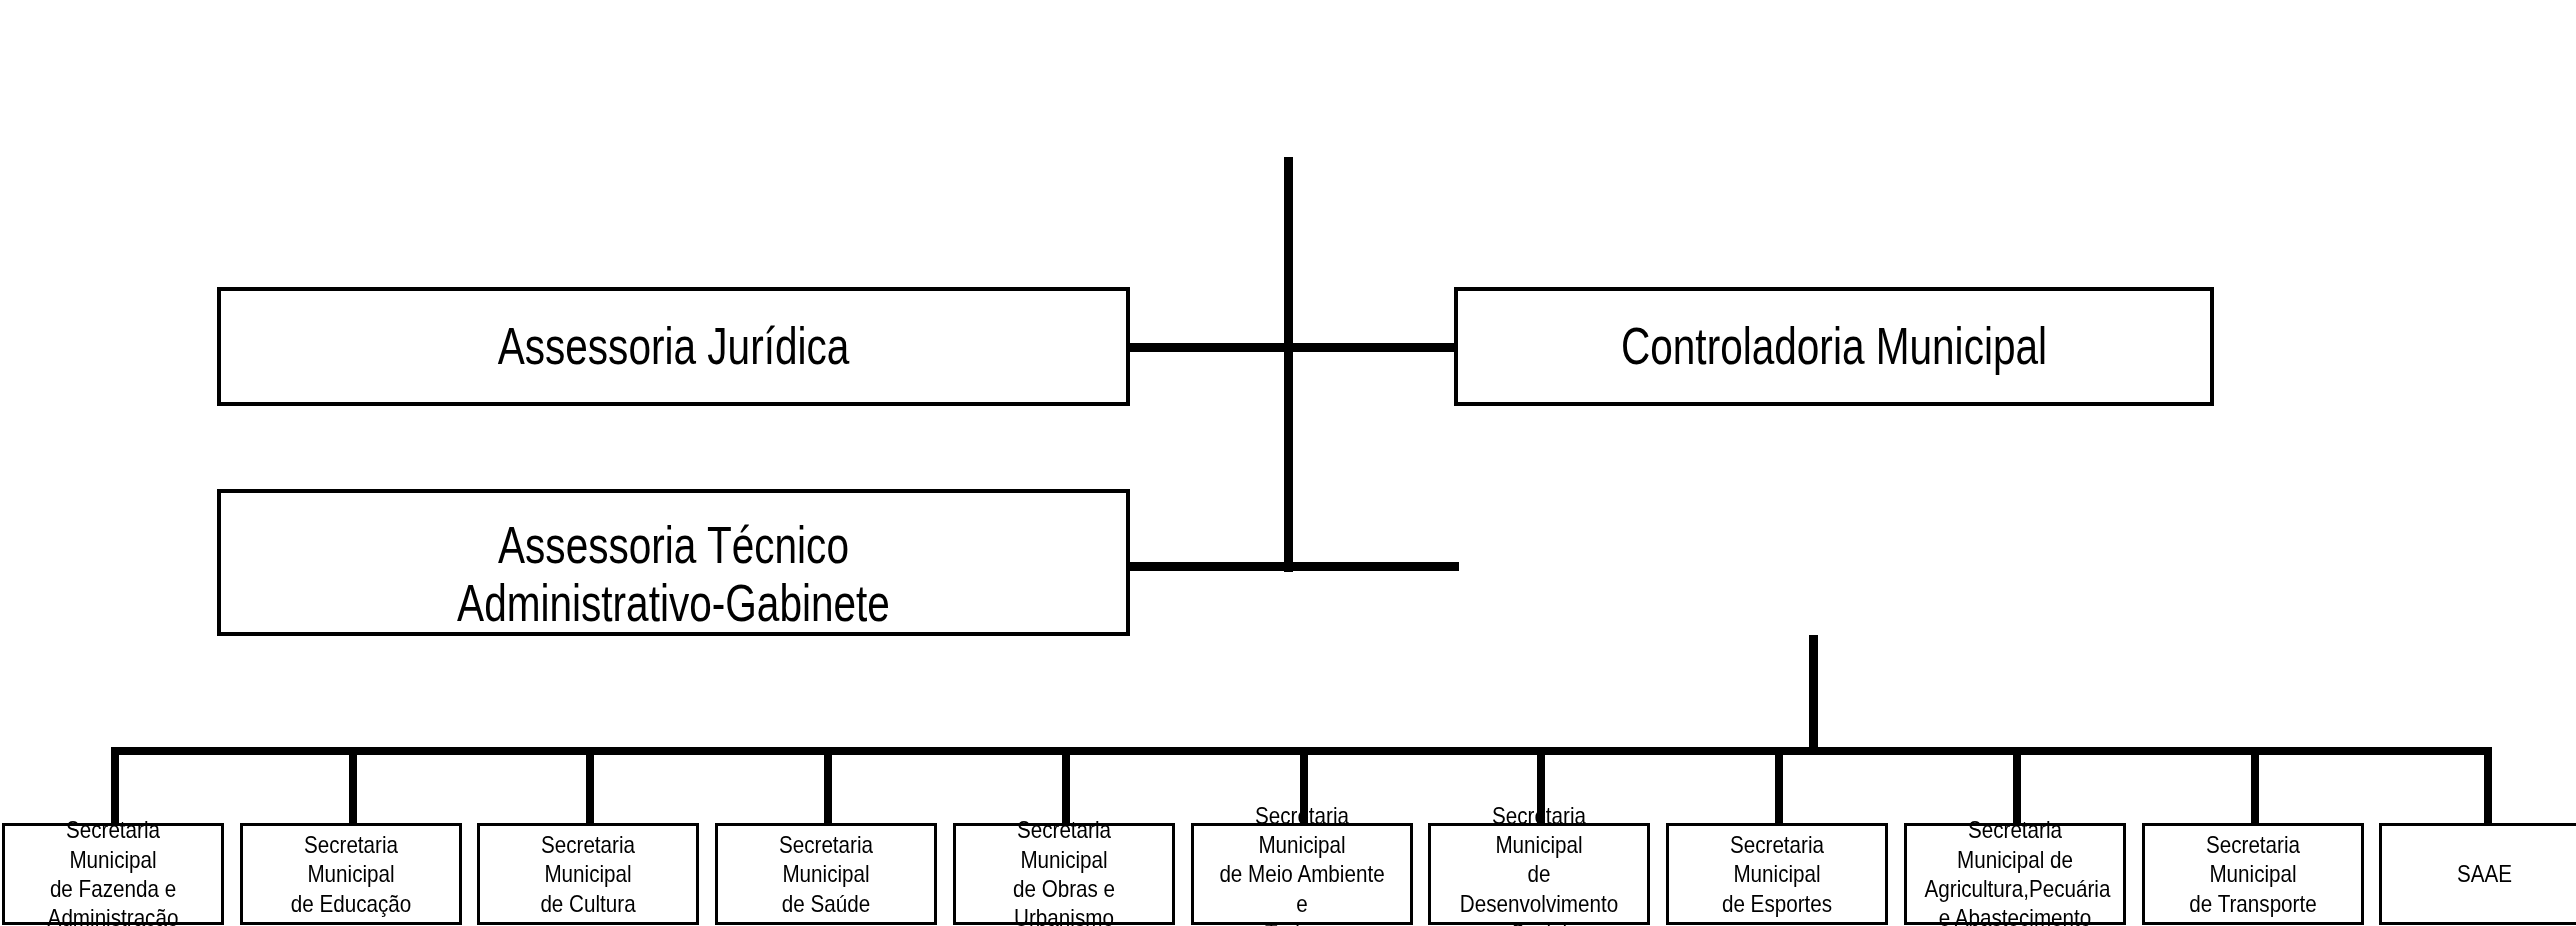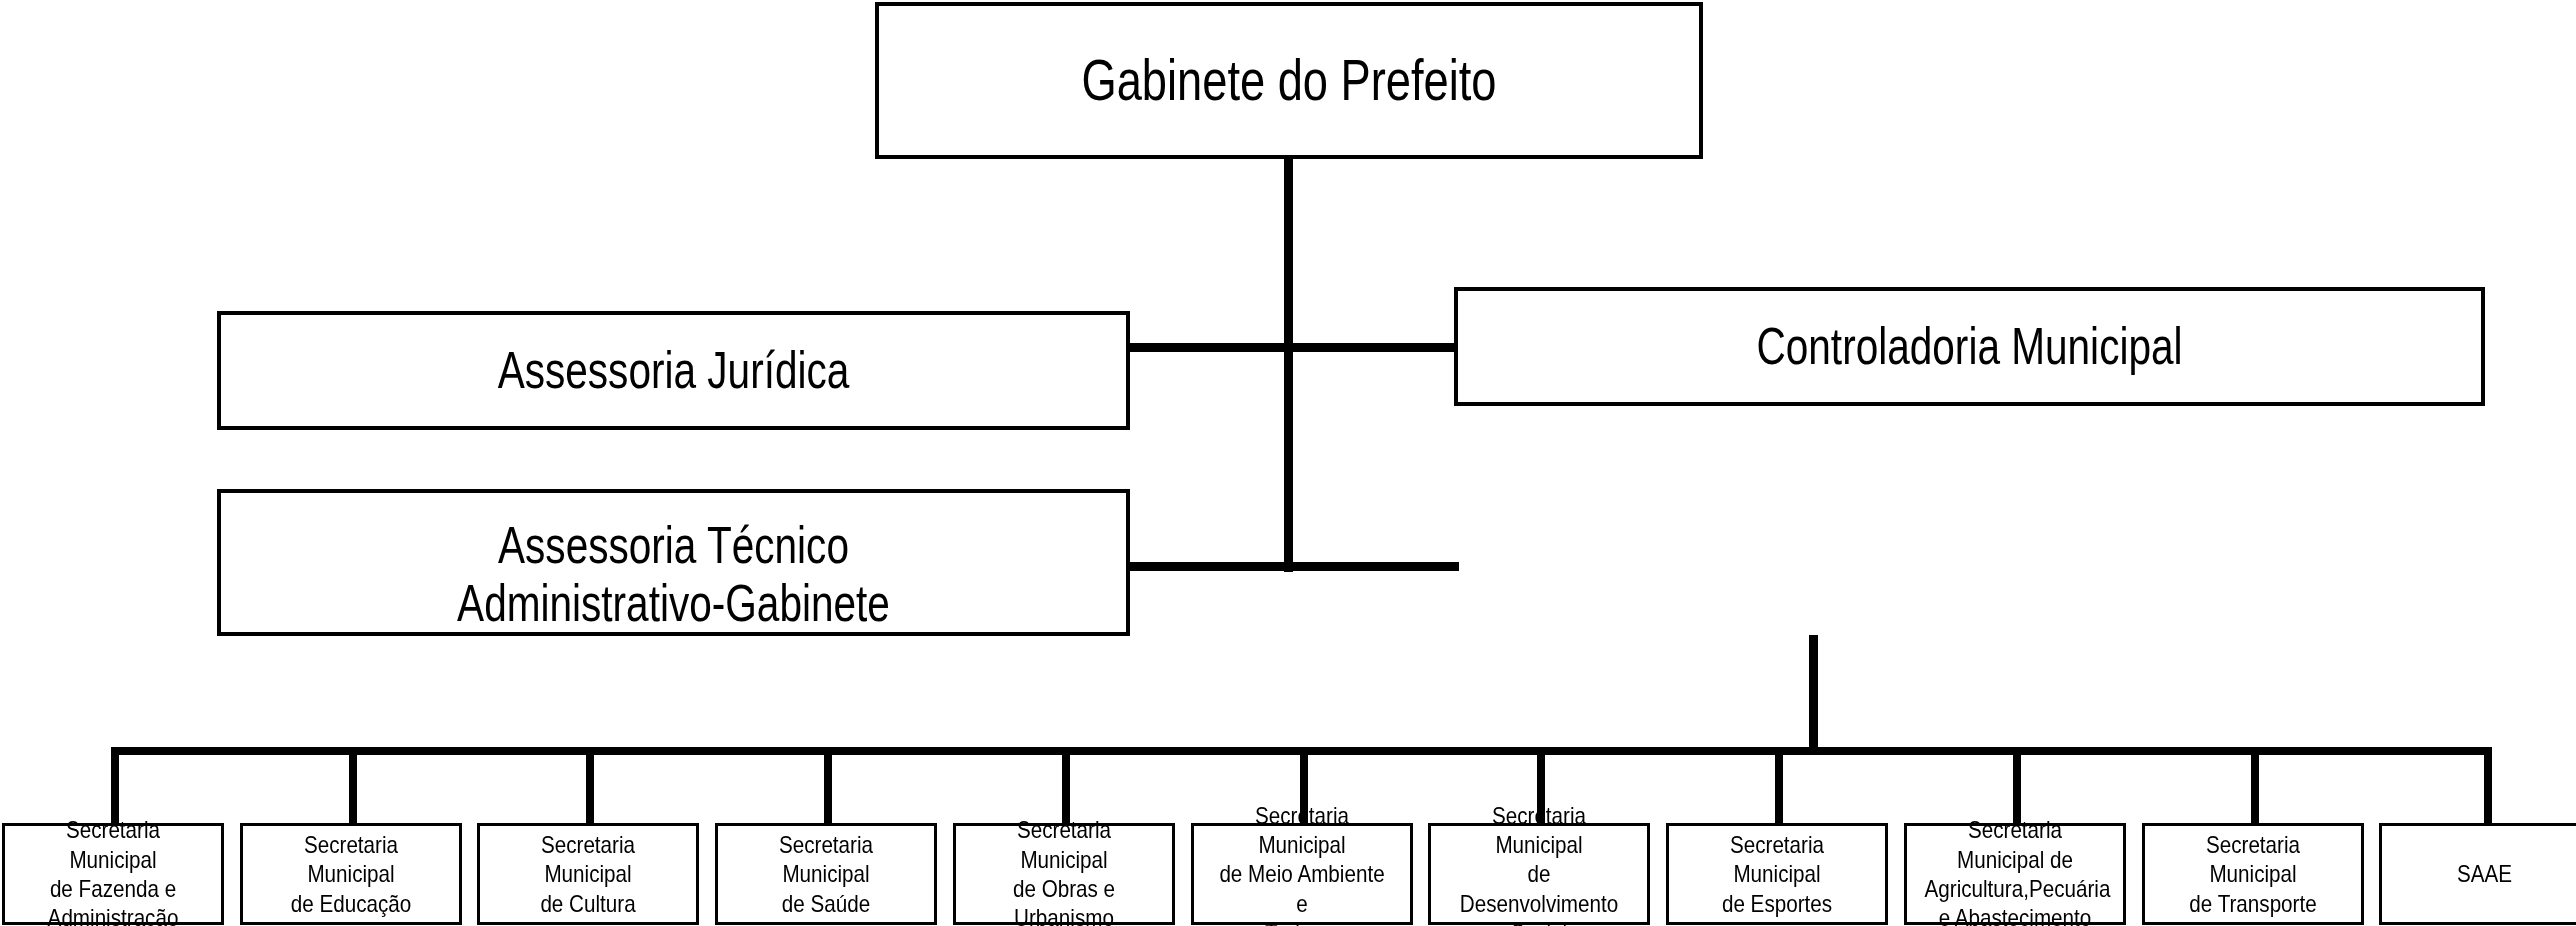--- a/index.html
+++ b/index.html
@@ -79,29 +79,26 @@
   <div class="line drop" style="left:586px;  top:747px; height:76px;"></div>
   <div class="line drop" style="left:824px;  top:747px; height:76px;"></div>
   <div class="line drop" style="left:1062px; top:747px; height:76px;"></div>
   <div class="line drop" style="left:1300px; top:747px; height:76px;"></div>
   <div class="line drop" style="left:1537px; top:747px; height:76px;"></div>
   <div class="line drop" style="left:1775px; top:747px; height:76px;"></div>
   <div class="line drop" style="left:2013px; top:747px; height:76px;"></div>
   <div class="line drop" style="left:2251px; top:747px; height:76px;"></div>
   <div class="line drop" style="left:2484px; top:747px; height:76px;"></div>
 
-  <div class="node tier-root" style="left:875px; top:1.9px; width:828px; height:157px;">
-    <span class="label">Gabinete do Prefeito</span>
-  </div>
 
-  <div class="node tier-mid" style="left:217px; top:287px; width:913px; height:119px;margin-top:24px;">
+  <div class="node tier-mid" style="left:217px; top:287px; width:913px; height:119px;">
     <span class="label">Assessoria Jurídica</span>
   </div>
 
-  <div class="node tier-mid" style="left:1454px; top:287px; width:1031px; height:119px;">
+  <div class="node tier-mid" style="left:1454px; top:287px; width:760px; height:119px;">
     <span class="label">Controladoria Municipal</span>
   </div>
 
   <div class="node tier-mid" style="left:217px; top:489px; width:913px; height:147px;align-items:flex-end;">
     <span class="label">Assessoria Técnico
 Administrativo-Gabinete</span>
   </div>
 
 
   <div class="node tier-leaf" style="left:1.9px; top:823px; width:222px; height:102px;">

